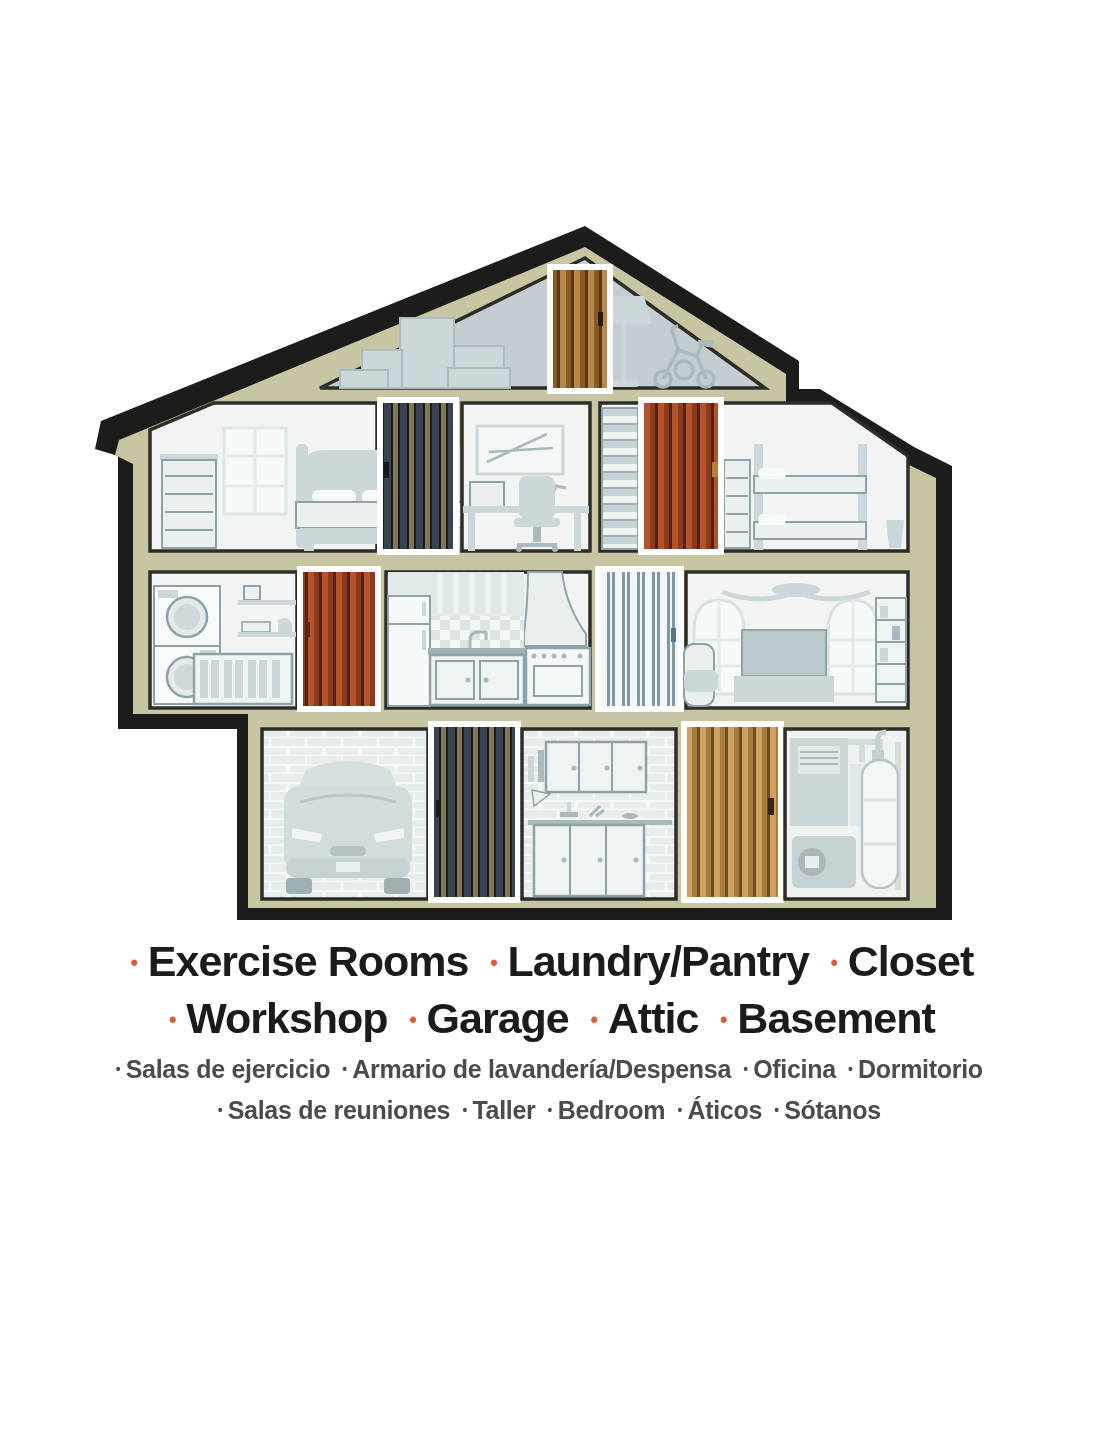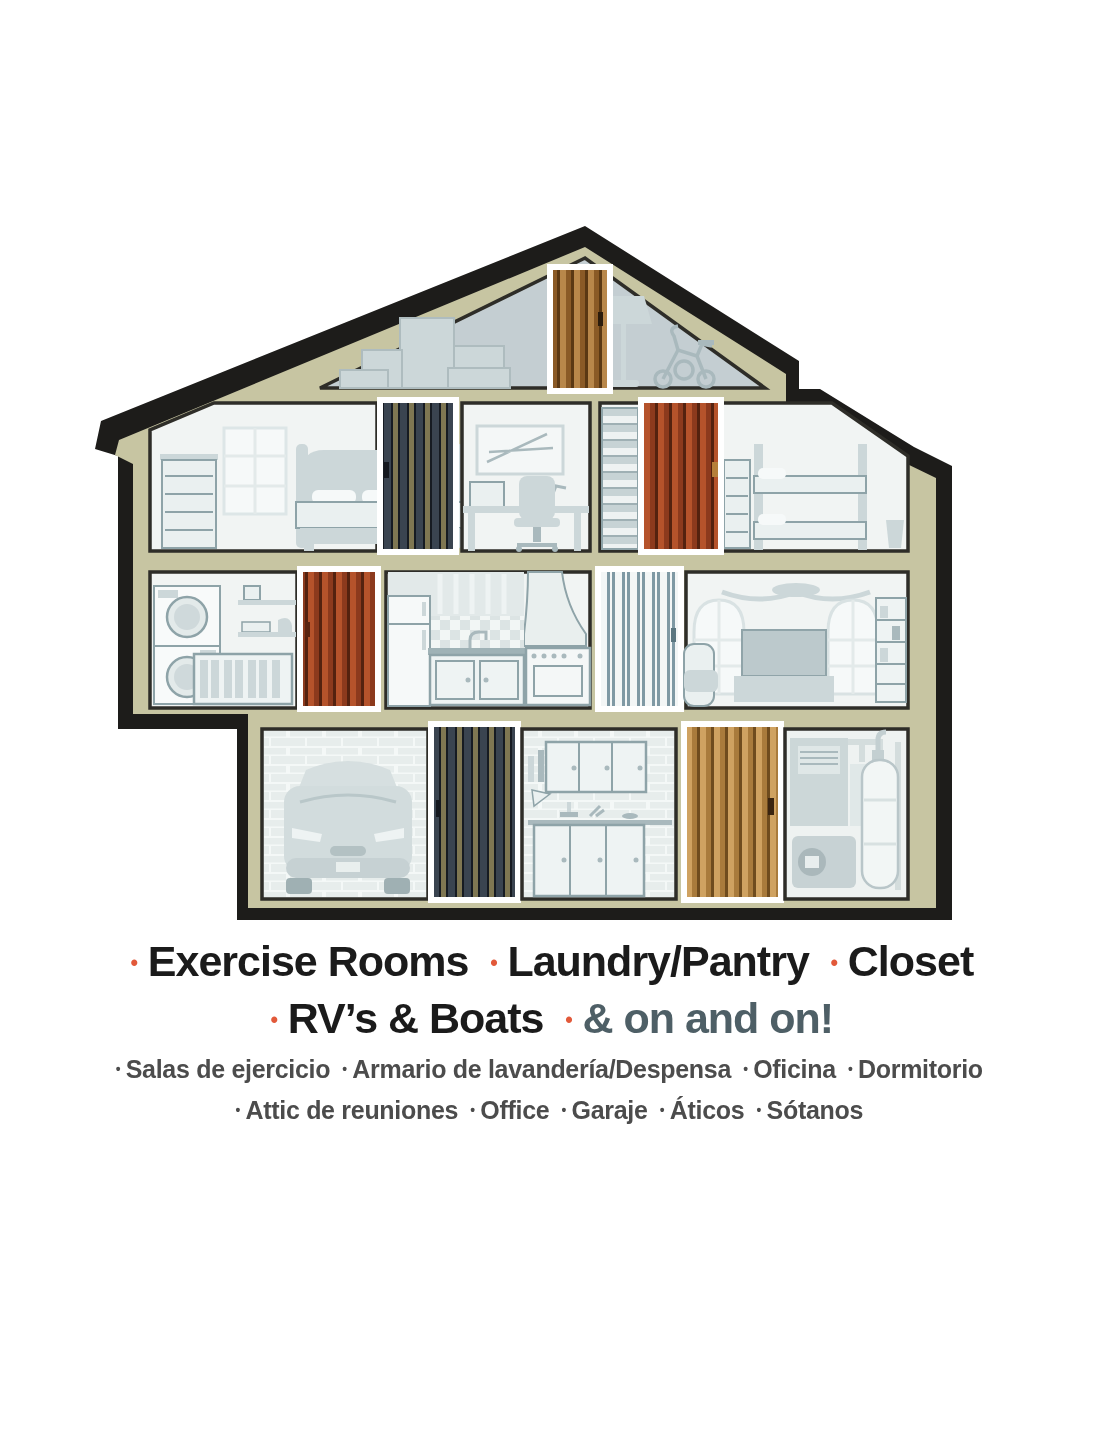--- a/index.html
+++ b/index.html
@@ -377,35 +377,37 @@
 </svg>
 
 <div class="room-lists">
   <div>
     <div class="en-line">
       <span class="bullet">•</span><span>Exercise Rooms</span>
       <span class="bullet">•</span><span>Laundry/Pantry</span>
       <span class="bullet">•</span><span>Closet</span>
     </div>
     <div class="en-line">
-      <span class="bullet">•</span><span>RV’s &amp; Boats</span>
-      <span class="bullet">•</span><span class="accent">&amp; on and on!</span>
+      <span class="bullet">•</span><span>Workshop</span>
+      <span class="bullet">•</span><span>Garage</span>
+      <span class="bullet">•</span><span>Attic</span>
+      <span class="bullet">•</span><span>Basement</span>
     </div>
   </div>
 
   <div class="es-block">
     <div class="es-line">
       <span class="bullet">•</span><span>Salas de ejercicio</span>
       <span class="bullet">•</span><span>Armario de lavandería/Despensa</span>
       <span class="bullet">•</span><span>Oficina</span>
       <span class="bullet">•</span><span>Dormitorio</span>
     </div>
     <div class="es-line">
-      <span class="bullet">•</span><span>Attic de reuniones</span>
-      <span class="bullet">•</span><span>Office</span>
-      <span class="bullet">•</span><span>Garaje</span>
+      <span class="bullet">•</span><span>Salas de reuniones</span>
+      <span class="bullet">•</span><span>Taller</span>
+      <span class="bullet">•</span><span>Bedroom</span>
       <span class="bullet">•</span><span>Áticos</span>
       <span class="bullet">•</span><span>Sótanos</span>
     </div>
   </div>
 </div>
 
 </div>
 
 </body></html>

